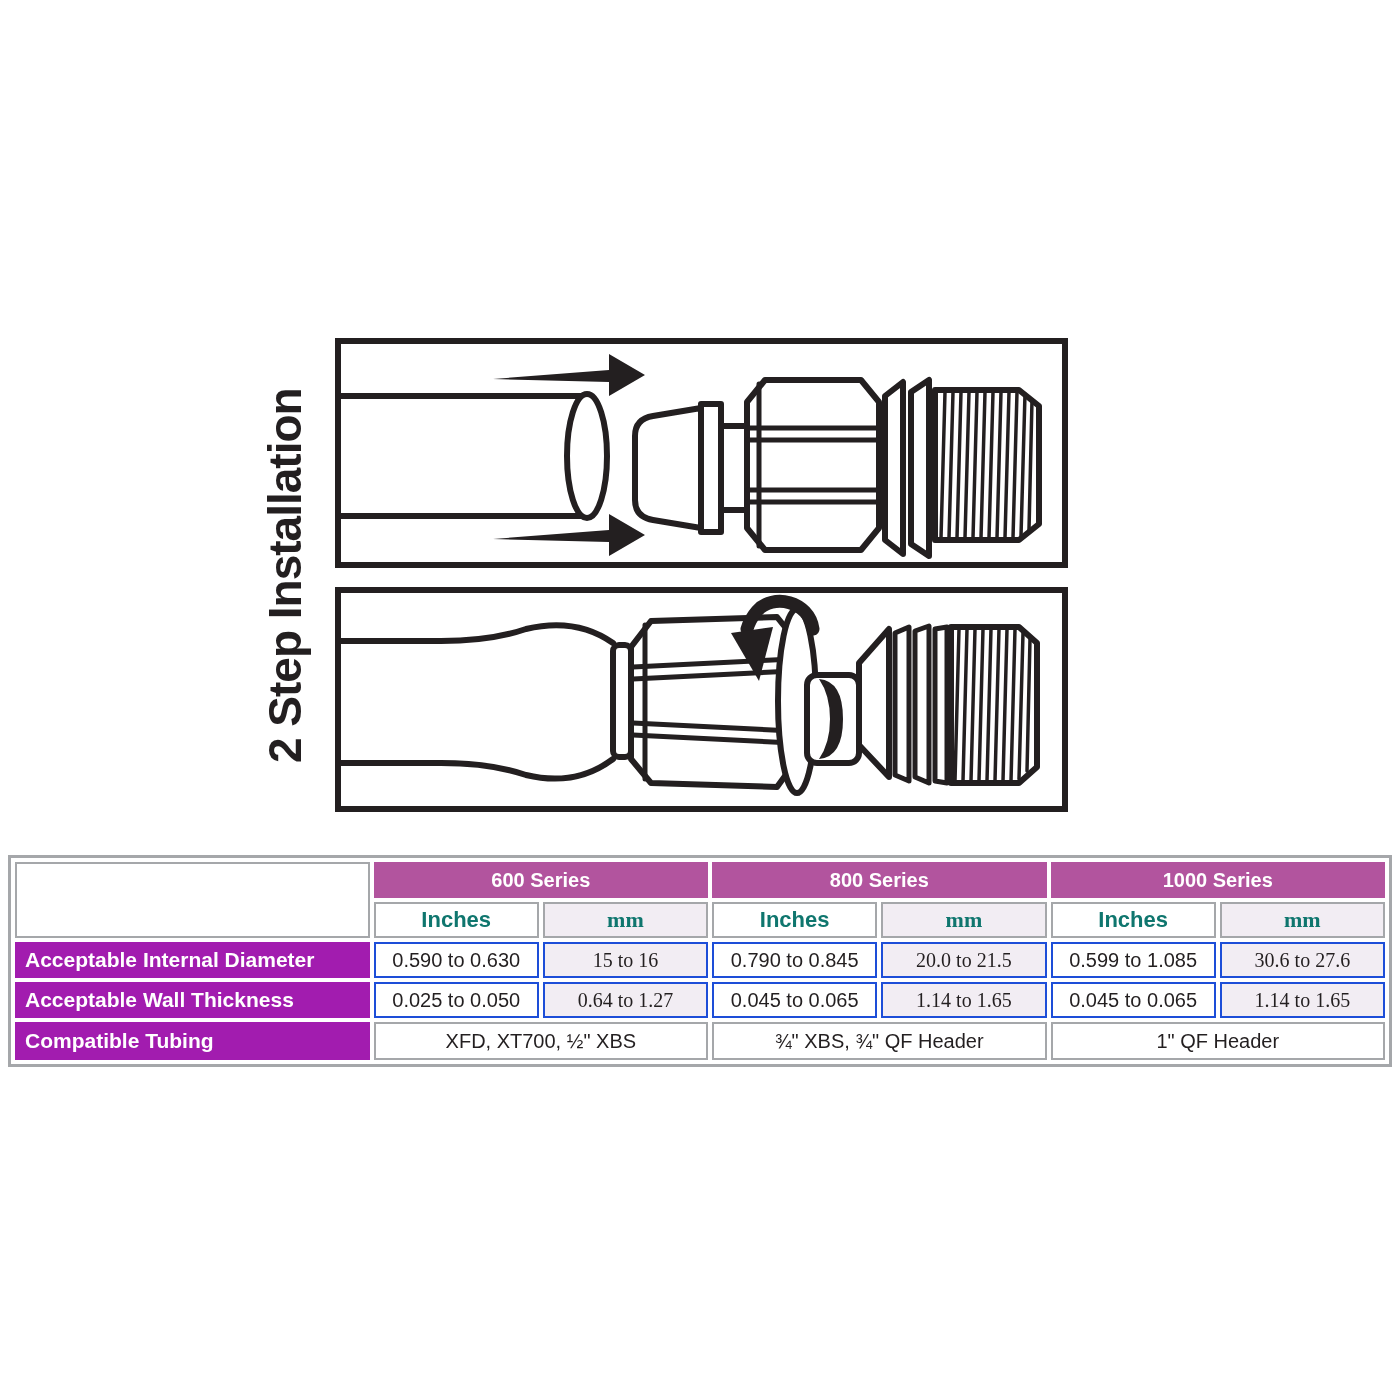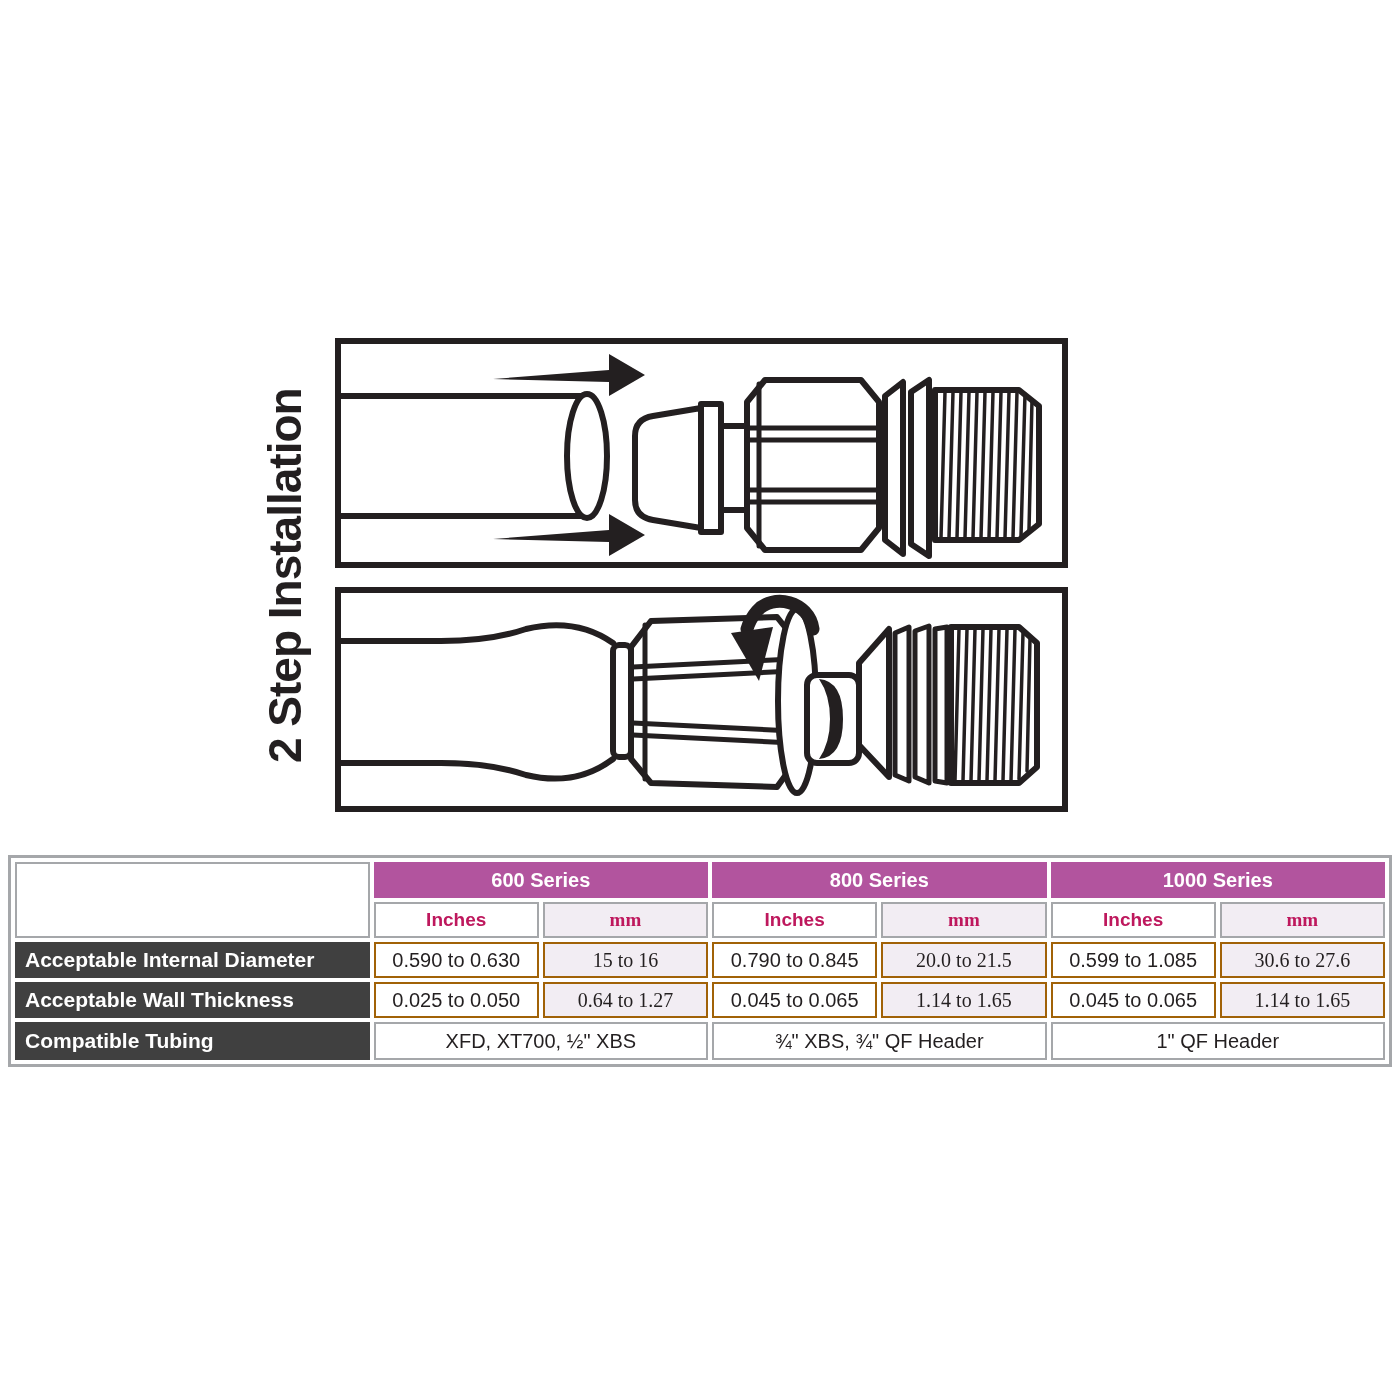--- a/index.html
+++ b/index.html
@@ -21,23 +21,23 @@
   .panel svg{display:block;width:100%;height:100%;}
   
   .spec-table{
     position:absolute;left:8px;top:855px;width:1384px;
     border-collapse:separate;border-spacing:4px;background:#ffffff;
     border:3px solid #a5a7aa;table-layout:fixed;
   }
   .spec-table td{box-sizing:border-box;overflow:hidden;white-space:nowrap;}
   .cell-empty {background:#ffffff;border:2px solid #a5a7aa;}
   .cell-series{background:#b2549e;color:#ffffff;font-weight:bold;font-size:20px;text-align:center;height:36px;}
-  .cell-unit  {border:2px solid #a5a7aa;font-weight:bold;font-size:19px;text-align:center;height:36px;color:#be185d;}
-  .cell-label {background:#404040;color:#ffffff;font-weight:bold;font-size:21px;text-align:left;padding-left:10px;height:36px;}
-  .cell-value {border:2px solid #a16207;font-size:20px;text-align:center;height:34px;color:#231f20;}
+  .cell-unit  {border:2px solid #a5a7aa;font-weight:bold;font-size:22px;text-align:center;height:36px;color:#0f766e;}
+  .cell-label {background:#a21caf;color:#ffffff;font-weight:bold;font-size:21px;text-align:left;padding-left:10px;height:36px;}
+  .cell-value {border:2px solid #1d4ed8;font-size:20px;text-align:center;height:34px;color:#231f20;}
   .cell-span  {border:2px solid #a5a7aa;font-size:20px;text-align:center;height:38px;background:#ffffff;color:#231f20;}
   .bg-white{background:#ffffff;}
   .bg-pink {background:#f2edf3;font-family:Liberation Serif, serif;}
 </style>
 </head>
 <body>
 
 <div class="page">
 
   <div class="vtitle">2 Step Installation</div>

